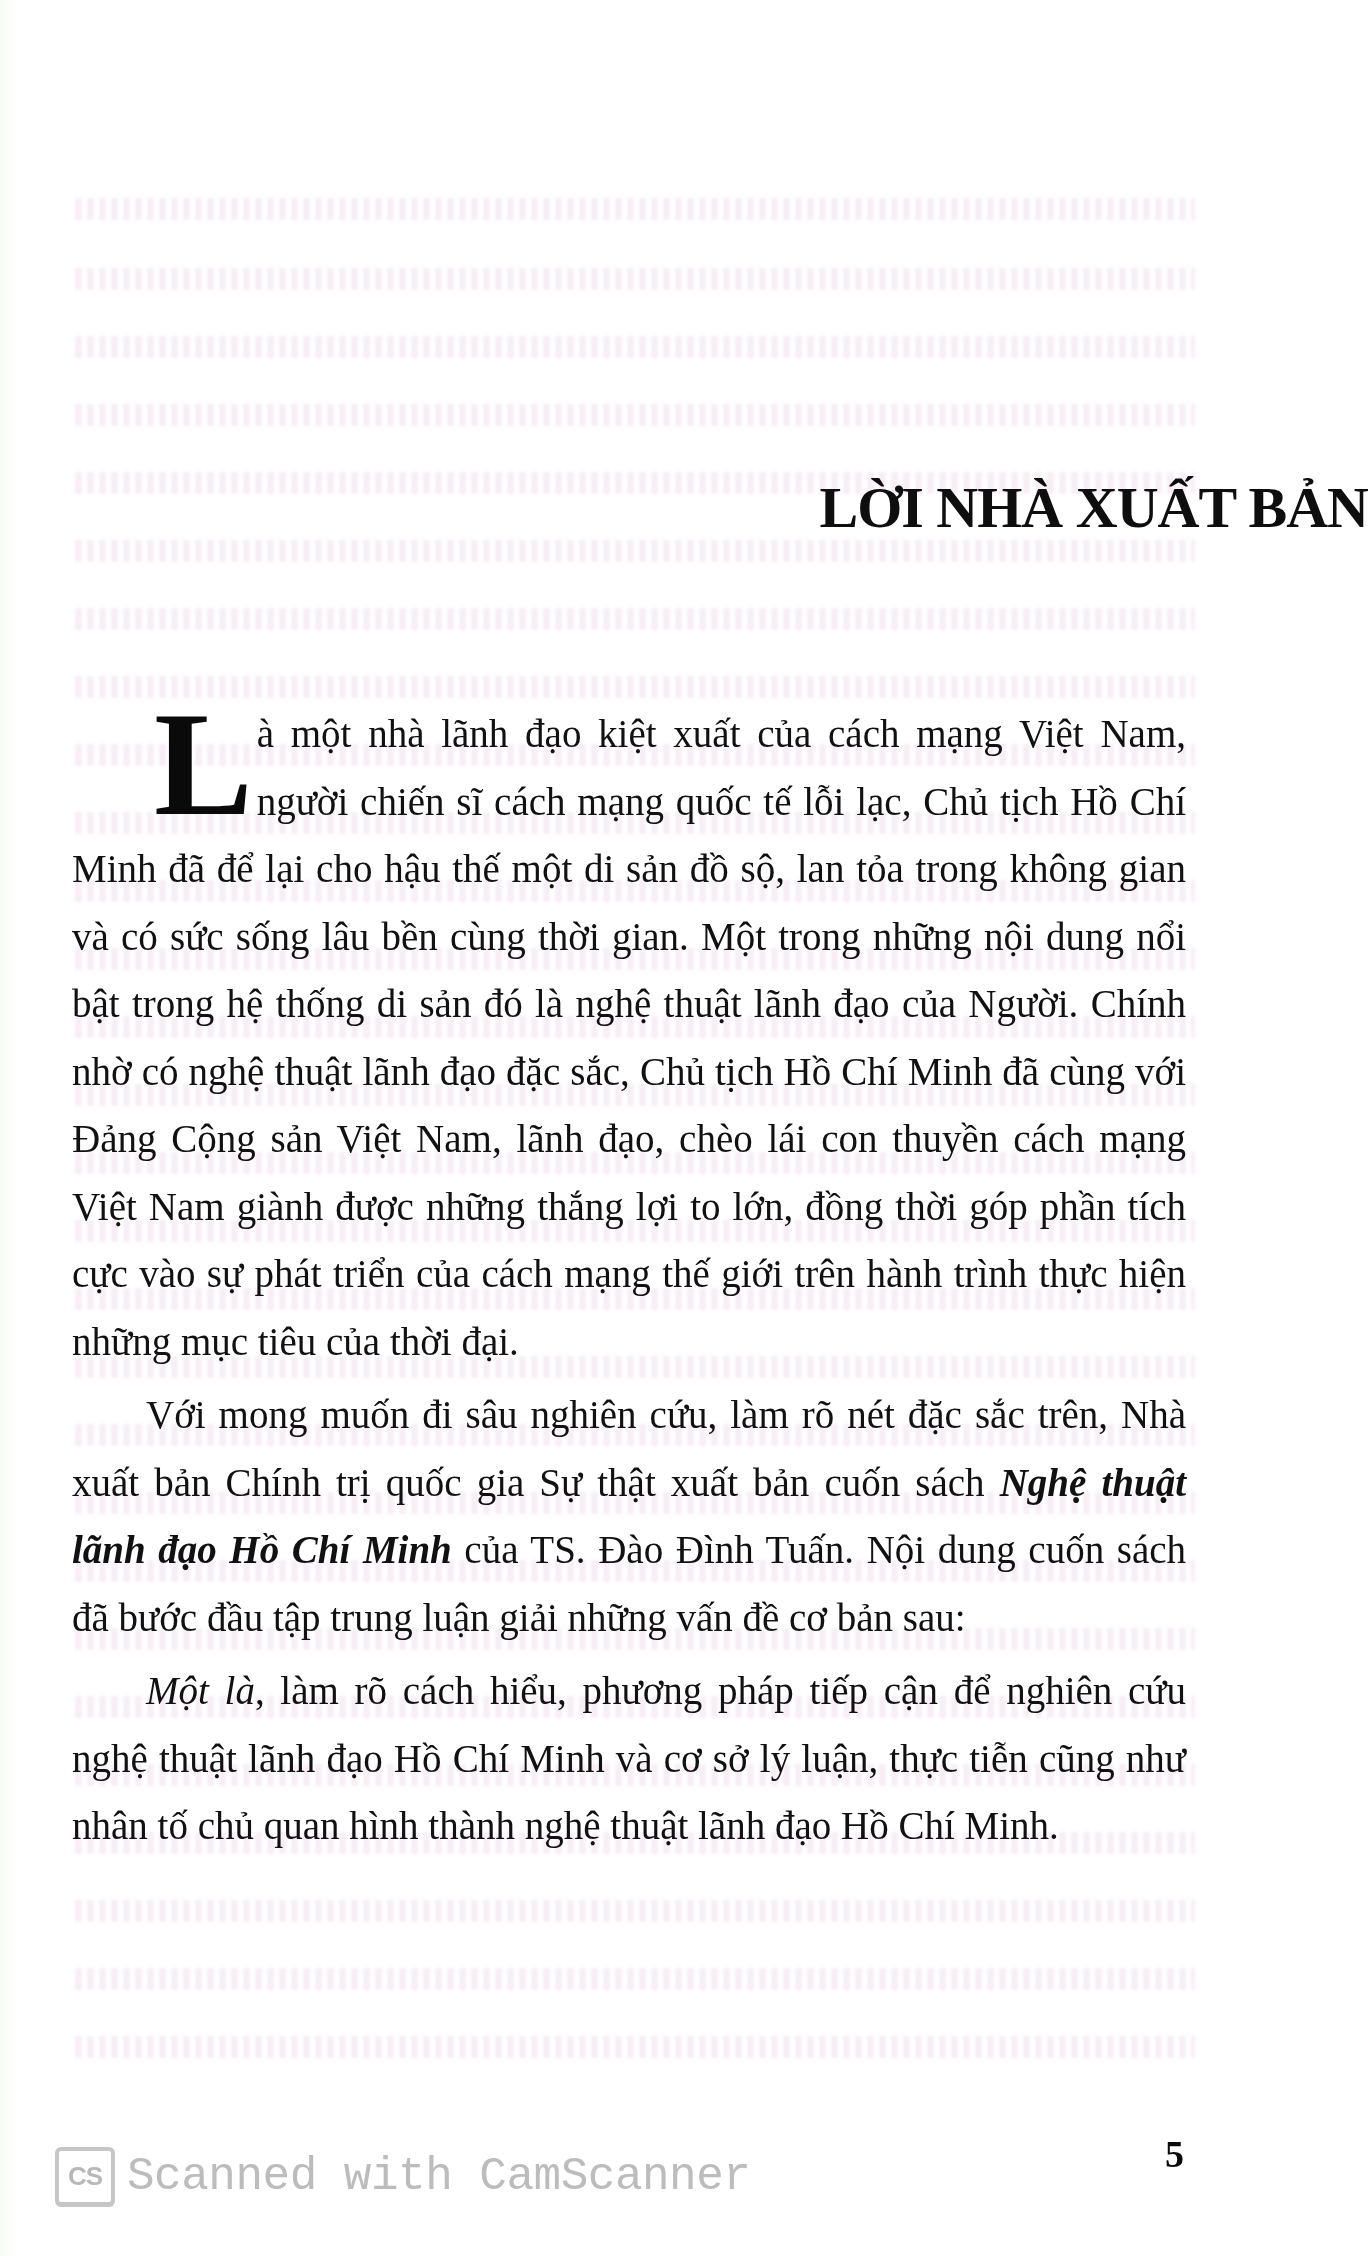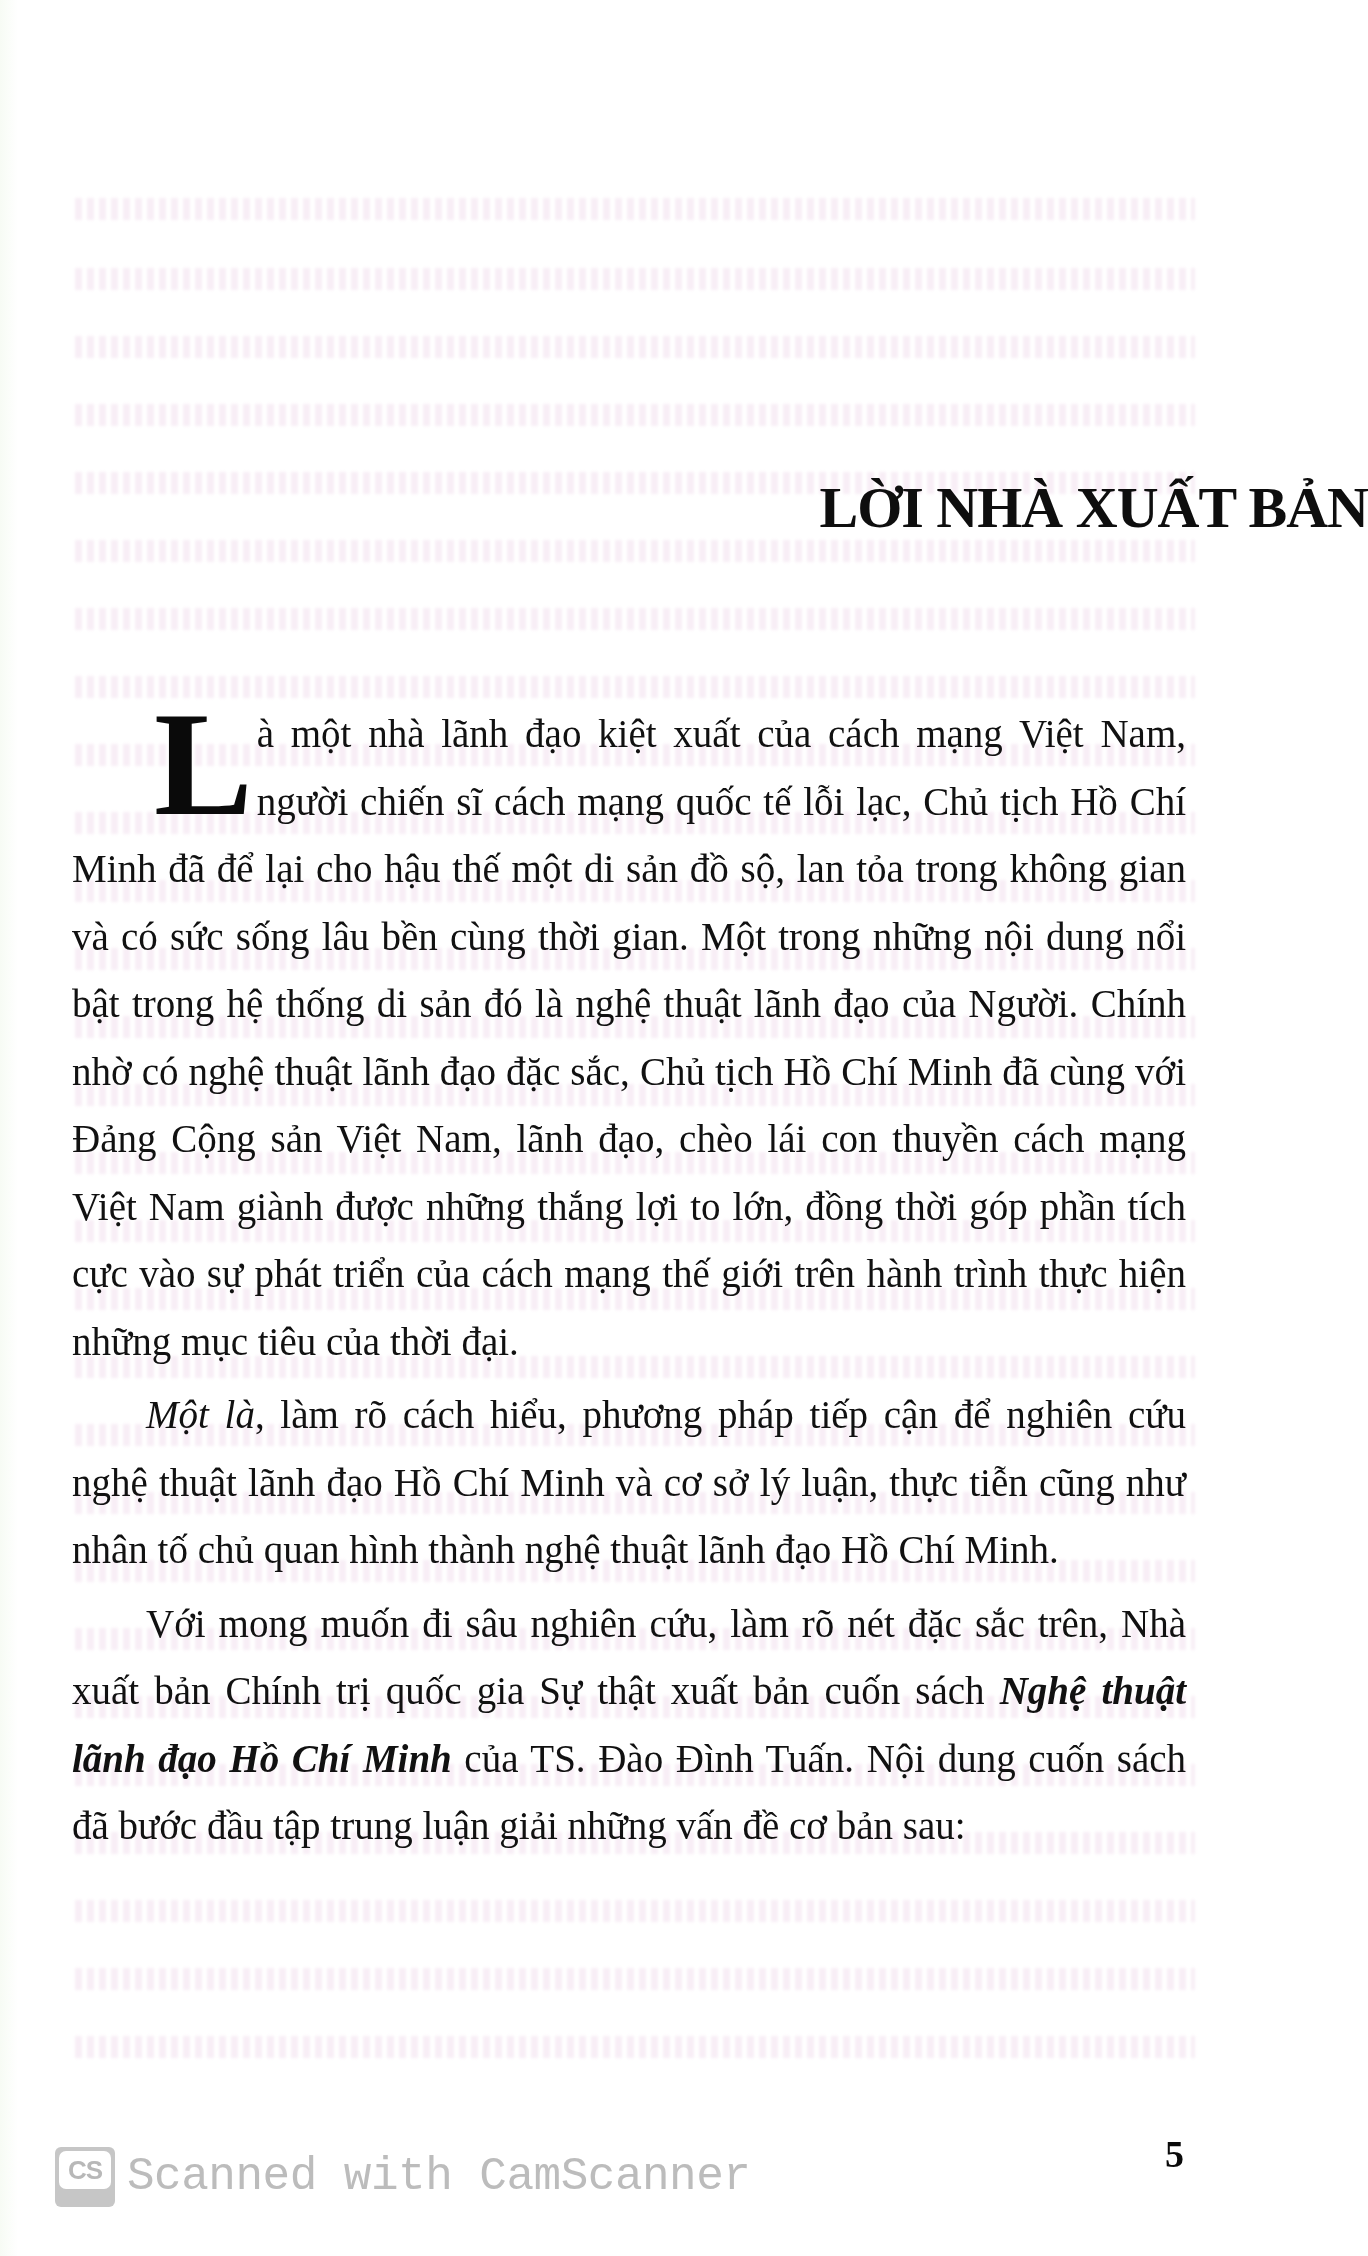--- a/index.html
+++ b/index.html
@@ -104,23 +104,23 @@
     .cs-logo {
       width: 60px;
       height: 60px;
       border-radius: 6px;
       background: #c6c6c6;
       position: relative;
       overflow: hidden;
     }
     .cs-logo .cs-top {
       position: absolute;
-      left: 4px; right: 4px; top: 4px; height: 38px;
+      left: 4px; right: 4px; top: 4px; height: 51px;
       background: #ffffff;
-      border-radius: 7px;
+      border-radius: 2px;
       display: flex;
       align-items: center;
       justify-content: center;
       font-family: "Liberation Sans", sans-serif;
       font-weight: bold;
       font-size: 26px;
       color: #b8b8b8;
       letter-spacing: -1px;
     }
     .watermark-text {
@@ -164,24 +164,24 @@
   <div class="bleed" style="top:1968px;"></div>
   <div class="bleed" style="top:2036px;"></div>
 
   <h1 class="title">LỜI NHÀ XUẤT BẢN</h1>
 
   <div class="body-text">
     <p class="first-para">
       <span class="dropcap">L</span><span>à một nhà lãnh đạo kiệt xuất của cách mạng Việt Nam, người chiến sĩ cách mạng quốc tế lỗi lạc, Chủ tịch Hồ Chí Minh đã để lại cho hậu thế một di sản đồ sộ, lan tỏa trong không gian và có sức sống lâu bền cùng thời gian. Một trong những nội dung nổi bật trong hệ thống di sản đó là nghệ thuật lãnh đạo của Người. Chính nhờ có nghệ thuật lãnh đạo đặc sắc, Chủ tịch Hồ Chí Minh đã cùng với Đảng Cộng sản Việt Nam, lãnh đạo, chèo lái con thuyền cách mạng Việt Nam giành được những thắng lợi to lớn, đồng thời góp phần tích cực vào sự phát triển của cách mạng thế giới trên hành trình thực hiện những mục tiêu của thời đại.</span>
     </p>
     <p class="indent" style="margin-top:6px;">
-      <em class="lead-in">Một là</em><span>, làm rõ cách hiểu, phương pháp tiếp cận để nghiên cứu nghệ thuật lãnh đạo Hồ Chí Minh và cơ sở lý luận, thực tiễn cũng như nhân tố chủ quan hình thành nghệ thuật lãnh đạo Hồ Chí Minh.</span>
+      <span>Với mong muốn đi sâu nghiên cứu, làm rõ nét đặc sắc trên, Nhà xuất bản Chính trị quốc gia Sự thật xuất bản cuốn sách </span><em class="book-title">Nghệ thuật lãnh đạo Hồ Chí Minh</em><span> của TS. Đào Đình Tuấn. Nội dung cuốn sách đã bước đầu tập trung luận giải những vấn đề cơ bản sau:</span>
     </p>
     <p class="indent" style="margin-top:6px;">
-      <span>Với mong muốn đi sâu nghiên cứu, làm rõ nét đặc sắc trên, Nhà xuất bản Chính trị quốc gia Sự thật xuất bản cuốn sách </span><em class="book-title">Nghệ thuật lãnh đạo Hồ Chí Minh</em><span> của TS. Đào Đình Tuấn. Nội dung cuốn sách đã bước đầu tập trung luận giải những vấn đề cơ bản sau:</span>
+      <em class="lead-in">Một là</em><span>, làm rõ cách hiểu, phương pháp tiếp cận để nghiên cứu nghệ thuật lãnh đạo Hồ Chí Minh và cơ sở lý luận, thực tiễn cũng như nhân tố chủ quan hình thành nghệ thuật lãnh đạo Hồ Chí Minh.</span>
     </p>
   </div>
 
   <div class="page-number">5</div>
 
   <div class="watermark">
     <div class="cs-logo">
       <div class="cs-top">CS</div>
     </div>
     <span class="watermark-text">Scanned with CamScanner</span>

